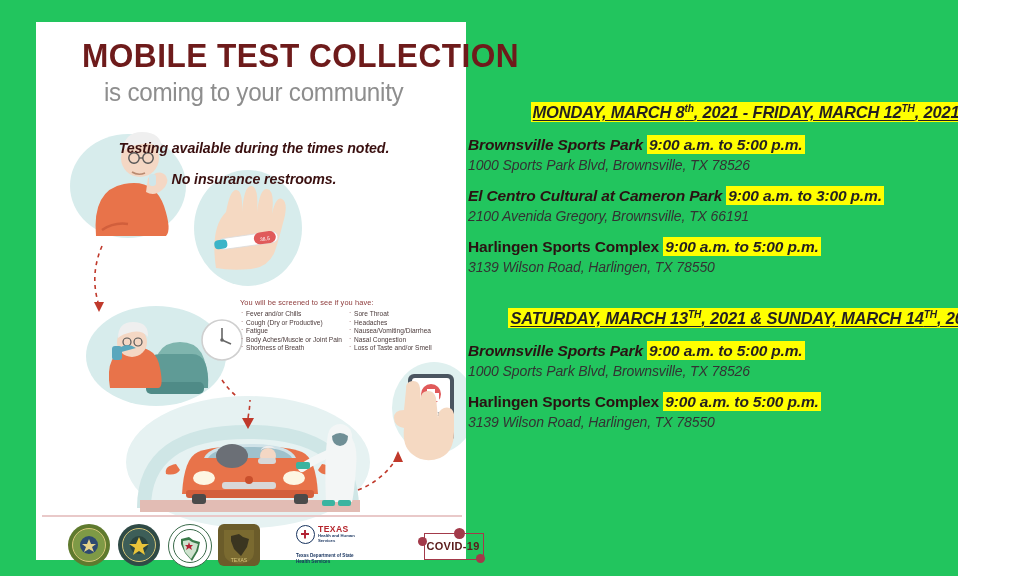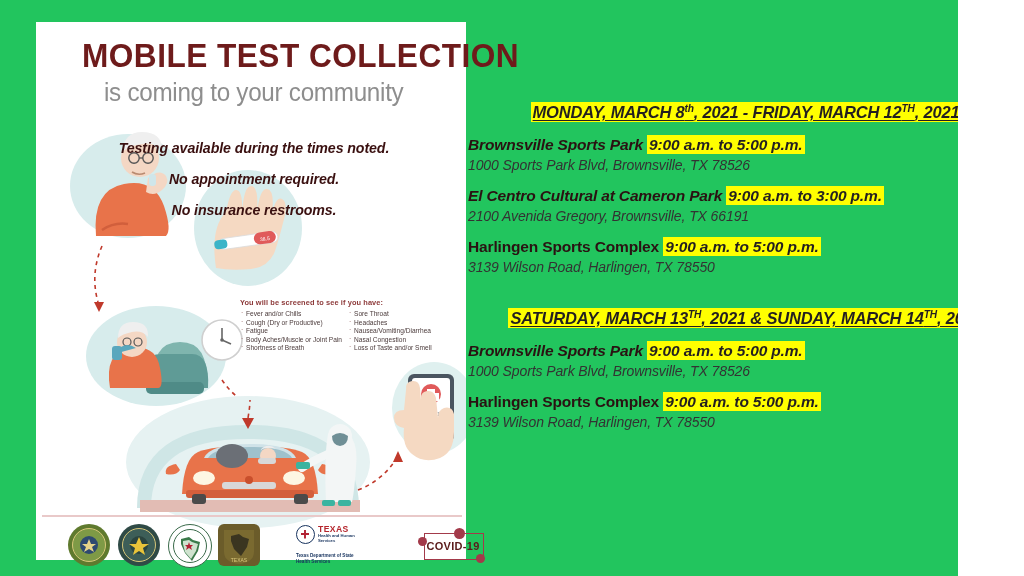--- a/index.html
+++ b/index.html
@@ -33,21 +33,21 @@
   .bullet{
     font-style:italic;font-weight:bold;color:#3a1010;
     font-size:14.2px;line-height:1;margin-bottom:17px;
     text-align:center;letter-spacing:-0.1px;
   }
   .bullet u{text-decoration:underline;}
 
   
   .symptoms{position:absolute;left:168px;top:276px;width:230px;}
   .symptoms-title{
-    font-size:7.4px;font-weight:bold;color:#8d3a3a;margin:0 0 3px 36px;
+    font-size:7.4px;font-weight:normal;color:#8d3a3a;margin:0 0 3px 36px;
     letter-spacing:0.1px;
   }
   .symptom-cols{display:flex;gap:6px;margin-left:36px;}
   .symptom-col{flex:0 0 auto;}
   .symptom-col li{
     list-style:none;font-size:6.6px;color:#4a3a3a;line-height:8.6px;
     position:relative;padding-left:6px;white-space:nowrap;
   }
   .symptom-col li:before{content:"·";position:absolute;left:1px;top:-1px;color:#9a6a6a;}
   .symptom-col ul{margin:0;padding:0;}
@@ -205,21 +205,20 @@
       <text x="389" y="306" font-size="4.6" fill="#3ab48c" font-family="Liberation Sans">NEGATIVE</text>
 
       <path d="M368 292 q-10 0 -10 8 q0 8 10 10 q-2 18 8 26 q12 10 28 4 q14 -6 14 -26 l0 -18 q-2 -8 -10 -6 q-6 2 -6 10 l-2 -20 q-2 -8 -9 -7 q-7 1 -6 9 l-1 -12 q-1 -8 -8 -7 q-7 1 -6 9z" fill="#f5d9c2"></path>
 
       <path d="M322 372 q26 -10 40 -34" stroke="#c0392b" stroke-width="1.6" fill="none" stroke-dasharray="4 4"></path>
       <polygon points="357,344 367,344 362,333" fill="#c0392b"></polygon>
     </svg>
 
     <div class="bullets">
       <div class="bullet"><span>Testing available during the times noted.</span></div>
-      <div class="bullet"><span>No appointment required.</span></div>
       <div class="bullet"><span>No insurance restrooms.</span></div>
     </div>
 
     <div class="symptoms">
       <div class="symptoms-title">You will be screened to see if you have:</div>
       <div class="symptom-cols">
         <div class="symptom-col">
           <ul>
             <li>Fever and/or Chills</li>
             <li>Cough (Dry or Productive)</li>

